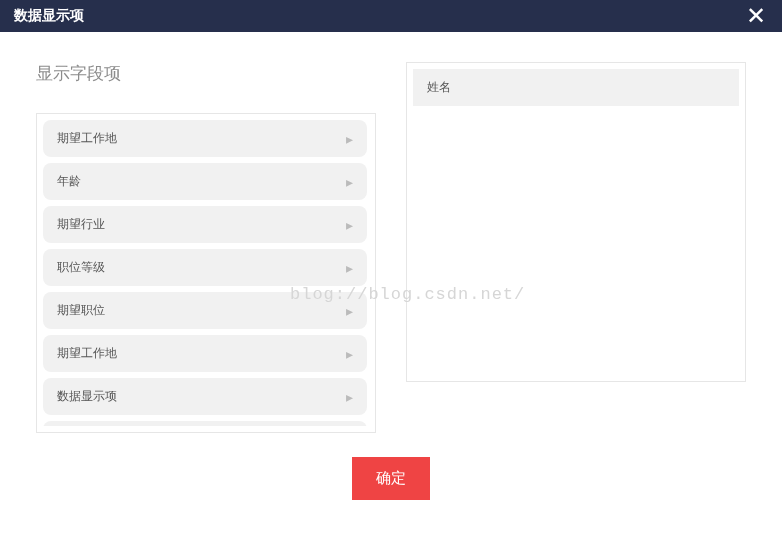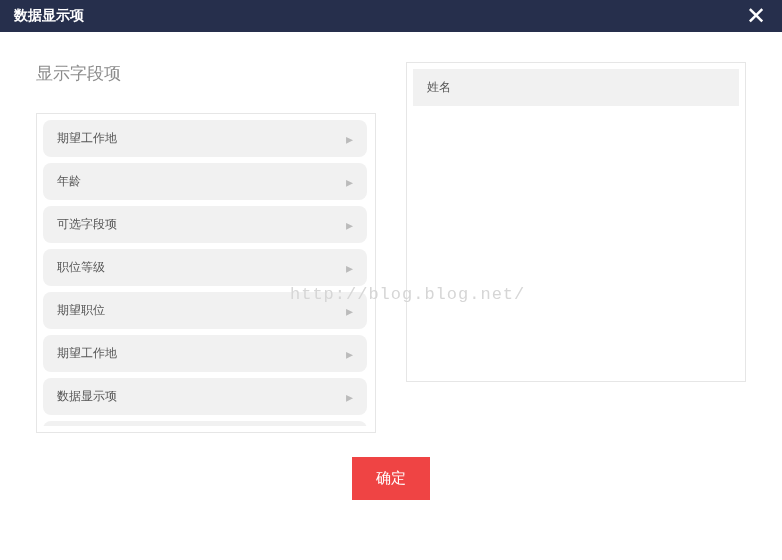--- a/index.html
+++ b/index.html
@@ -139,21 +139,21 @@
       <div class="list-scroll">
         <div class="list-item">
           <span>期望工作地</span>
           <span class="chevron">▸</span>
         </div>
         <div class="list-item">
           <span>年龄</span>
           <span class="chevron">▸</span>
         </div>
         <div class="list-item">
-          <span>可选字段项</span>
+          <span>期望行业</span>
           <span class="chevron">▸</span>
         </div>
         <div class="list-item">
           <span>职位等级</span>
           <span class="chevron">▸</span>
         </div>
         <div class="list-item">
           <span>期望职位</span>
           <span class="chevron">▸</span>
         </div>
@@ -179,13 +179,13 @@
         <span>姓名</span>
       </div>
     </div>
   </div>
 </div>
 
 <div class="footer">
   <button class="confirm-btn">确定</button>
 </div>
 
-<div class="watermark">http://blog.blog.net/</div>
+<div class="watermark">blog://blog.csdn.net/</div>
 
 </body></html>

